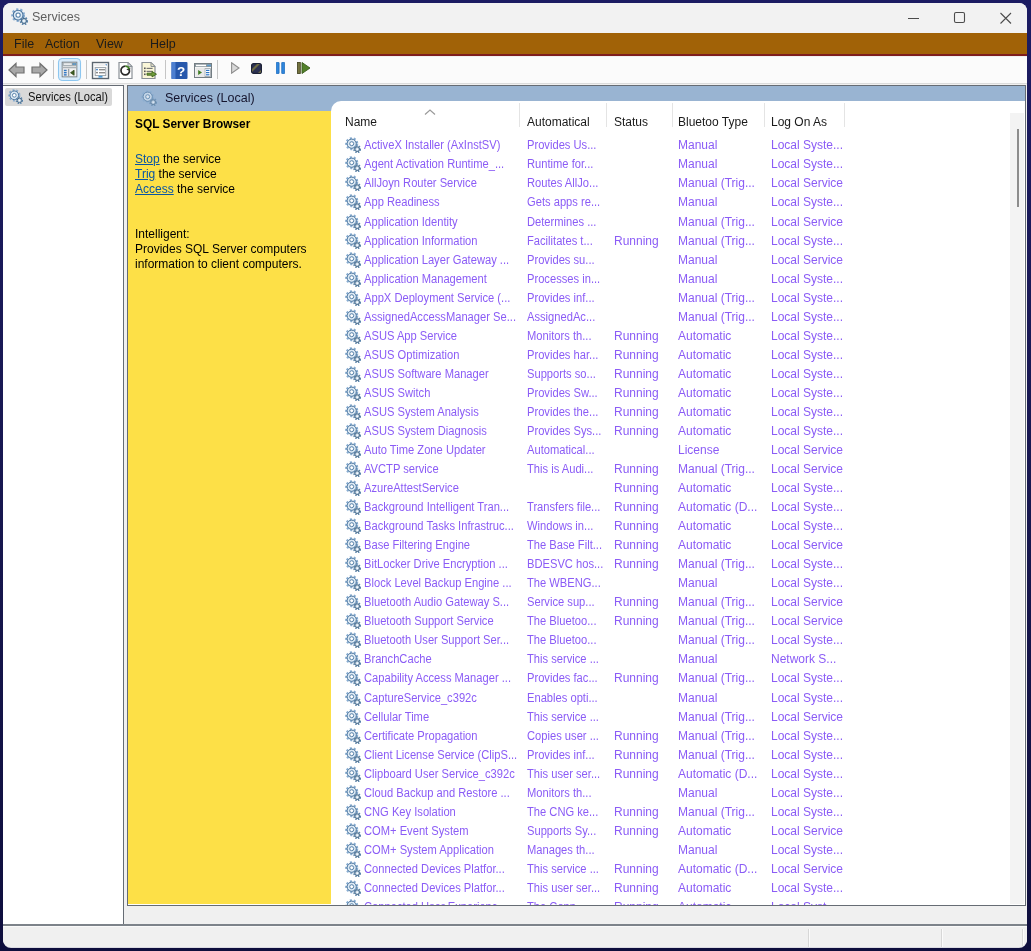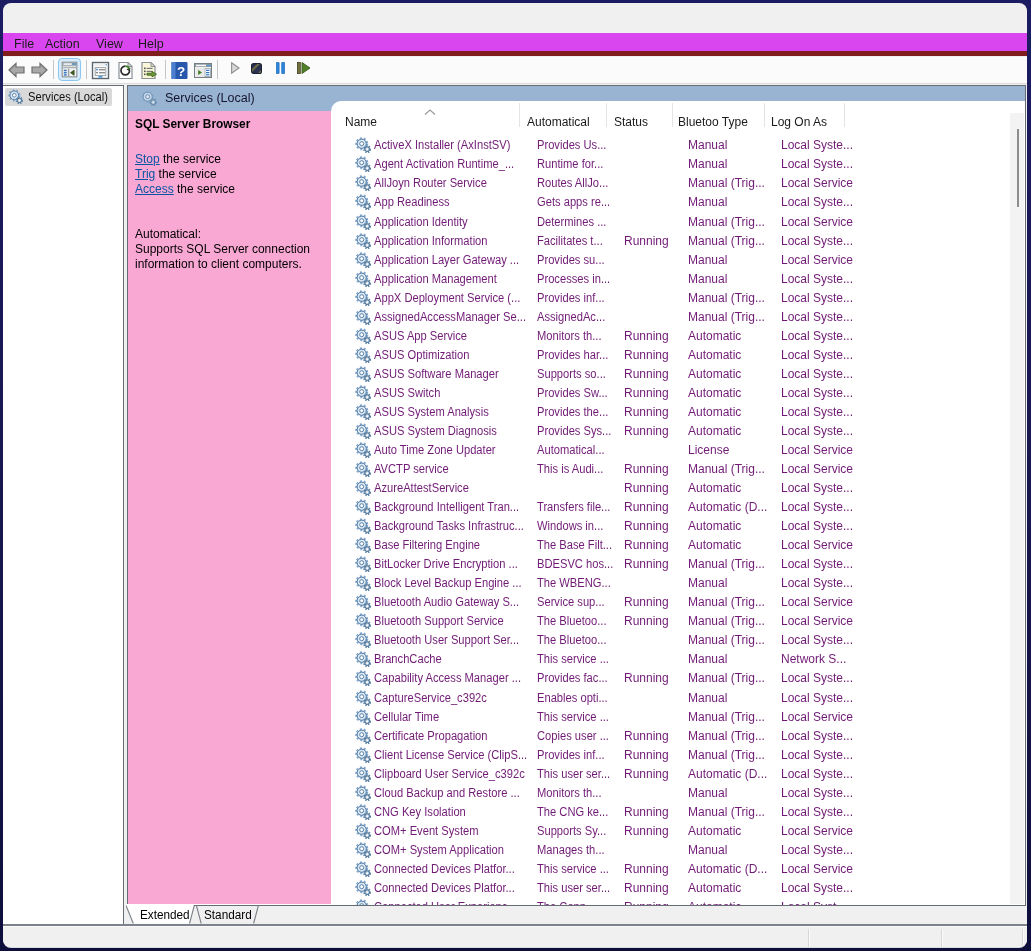--- a/index.html
+++ b/index.html
@@ -4,56 +4,56 @@
 html,body{width:1031px;height:951px;overflow:hidden}
 body{background:linear-gradient(180deg,#1c1c63 0%,#17174f 55%,#0e0e3d 100%);font-family:"Liberation Sans",sans-serif;position:relative}
 #win{position:absolute;left:3px;top:3px;width:1024px;height:944px;background:#f0f0f0;
  border-radius:8px;overflow:hidden;box-shadow:0 1px 0 rgba(255,255,255,.85)}
 
 #title{position:absolute;left:0;top:0;width:100%;height:30px;background:#f2f2f2}
 #title .txt{position:absolute;left:29px;top:7px;font-size:12.5px;color:#606060}
 #title svg.gi{position:absolute;left:8px;top:5px;width:17px;height:17px}
 .cap{position:absolute;top:0;width:14px;height:30px;color:#4c4c4c}
 
-#menu{position:absolute;left:0;top:30px;width:100%;height:23px;background:#d946ef;
- border-bottom:5px solid #7f1d1d;font-size:12.5px;color:#1b1b1b}
+#menu{position:absolute;left:0;top:30px;width:100%;height:23px;background:#a16207;
+ border-bottom:2px solid #7f1d1d;font-size:12.5px;color:#1b1b1b}
 #menu span{position:absolute;top:4px}
 
 #tbar{position:absolute;left:0;top:54px;width:100%;height:27px;background:#fbfbfb;
  border-bottom:1px solid #dcdcdc}
 #tbar svg{position:absolute;top:4px}
 .tsep{position:absolute;top:3px;width:1px;height:19px;background:#c5c5c5}
 
 #tree{position:absolute;left:0;top:82px;width:121px;height:839px;background:#fff;
  border-top:1px solid #666c74;border-right:1px solid #666c74}
 #treesel{position:absolute;left:2px;top:2px;width:107px;height:18px;background:#d9d9d9;border-radius:2px}
 #treesel .txt{position:absolute;left:23px;top:2px;font-size:12px;color:#111;white-space:nowrap;transform:scaleX(.93);transform-origin:0 50%;display:inline-block}
 #treesel svg{position:absolute;left:3px;top:1px;width:15px;height:15px}
 #rp{position:absolute;left:124px;top:82px;width:899px;height:821px;background:#fff;
  border:1px solid #666c74}
 #banner{position:absolute;left:0;top:0;width:897px;height:25px;background:#99b4d2}
 #banner .txt{position:absolute;left:37px;top:5px;font-size:12.5px;color:#15152e}
 #banner svg{position:absolute;left:13px;top:4px;width:16px;height:16px;opacity:.65}
 
-#ext{position:absolute;left:0;top:25px;width:208px;height:793px;background:#f9a8d4}
+#ext{position:absolute;left:0;top:25px;width:208px;height:793px;background:#fde047}
 #ext .h{position:absolute;left:7px;top:5px;font-size:13.5px;font-weight:bold;color:#000;transform:scaleX(.88);transform-origin:0 50%;white-space:nowrap}
 #ext .lk{font-size:12px;color:#0a55a3;text-decoration:underline}
 #ext .ln{position:absolute;left:7px;font-size:12px;color:#000}
 
 #card{position:absolute;left:203px;top:15px;width:694px;height:804px;background:#fff;
  border-top-left-radius:10px}
 
 #sbar{position:absolute;left:882px;top:27px;width:14px;height:791px;background:#f3f3f3}
 #sthumb{position:absolute;left:6.5px;top:16px;width:2.5px;height:78px;background:#8d8d8d}
 
 #lay{position:absolute;left:0;top:0;width:1031px;height:951px;pointer-events:none}
 .hcell{position:absolute;top:115px;font-size:12px;color:#1a1a1a}
 .hsep{position:absolute;top:103px;width:1px;height:24px;background:#e4e4e4}
 #listclip{position:absolute;left:336px;top:112px;width:672px;height:792.5px;overflow:hidden}
-.row{position:absolute;left:10px;width:672px;height:19px;font-size:12px;color:#701a75}
+.row{position:absolute;left:0;width:672px;height:19px;font-size:12px;color:#8b5cf6}
 .row span{position:absolute;top:2.5px;white-space:nowrap}
 .row svg.gi{position:absolute;left:9px;top:1.5px;width:16px;height:16px}
 .cn{left:28px;transform:scaleX(.93);transform-origin:0 50%}.cd{left:191px;transform:scaleX(.93);transform-origin:0 50%}.cs{left:278px}.ct{left:342px}.cl{left:435px}
 
 #tabs{position:absolute;left:123px;top:903px;width:902px;height:19px;background:#f0f0f0}
 
 #status{position:absolute;left:0;top:923px;width:1024px;height:21px;background:#f0f0f0;border-top:1px solid #fafafa}
 .ssep{position:absolute;top:2px;width:1px;height:18px;background:#d7d7d7;box-shadow:1px 0 0 #fbfbfb}
 #bottomline{position:absolute;left:0;top:920.5px;width:1024px;height:2px;background:#7d838a}
 </style></head><body>
@@ -64,25 +64,40 @@
  <circle cx="6.7" cy="6.7" r="4.6" fill="#dcE9f4" stroke="#47729c" stroke-width="1"></circle>
  <circle cx="6.7" cy="6.7" r="2" fill="#fff" stroke="#5580a8" stroke-width="1"></circle>
  <circle cx="12.2" cy="12.2" r="3.2" fill="none" stroke="#5b86ae" stroke-width="1.7" stroke-dasharray="1.4 1.3"></circle>
  <circle cx="12.2" cy="12.2" r="2.4" fill="#b9cfe2" stroke="#3f6280" stroke-width=".9"></circle>
  <circle cx="12.2" cy="12.2" r=".9" fill="#fff"></circle>
 </symbol>
 </defs>
   </svg>
 
 <div id="win">
+ <div id="title">
+  <svg class="gi" viewBox="0 0 16 16">
+        <use href="#gear"></use>
+      </svg>
+  <span class="txt">Services</span>
+  <svg class="cap" style="left:904px" width="14" height="30" viewBox="0 0 14 30">
+        <line x1="1" y1="15.5" x2="12" y2="15.5" stroke="#4c4c4c" stroke-width="1.1"></line>
+      </svg>
+  <svg class="cap" style="left:950px" width="14" height="30" viewBox="0 0 14 30">
+        <rect x="1.5" y="9.5" width="10" height="10" rx="1.5" fill="none" stroke="#4c4c4c" stroke-width="1.1"></rect>
+      </svg>
+  <svg class="cap" style="left:996px" width="14" height="30" viewBox="0 0 14 30">
+        <path d="M1.5 10 L12 20.5 M12 10 L1.5 20.5" stroke="#4c4c4c" stroke-width="1.1"></path>
+      </svg>
+ </div>
  <div id="menu">
   <span style="left:11px">File</span>
       <span style="left:42px">Action</span>
   <span style="left:93px">View</span>
-      <span style="left:135px">Help</span>
+      <span style="left:147px">Help</span>
  </div>
  <div id="tbar">
   <svg style="left:5px" width="18" height="18" viewBox="0 0 18 18">
         <path d="M1 9 L8 2.5 V6 H16 V12 H8 V15.5 Z" fill="#a8a8a8" stroke="#707070" stroke-width="1.2"></path>
       </svg>
   <svg style="left:27px" width="18" height="18" viewBox="0 0 18 18">
         <path d="M17 9 L10 2.5 V6 H2 V12 H10 V15.5 Z" fill="#a8a8a8" stroke="#707070" stroke-width="1.2"></path>
       </svg>
   <div class="tsep" style="left:50px"></div>
   <svg style="left:54px;top:1px" width="25" height="23" viewBox="0 0 25 25">
@@ -188,39 +203,30 @@
    <svg viewBox="0 0 16 16">
           <use href="#gear"></use>
         </svg>
    <span class="txt">Services (Local)</span>
   </div>
   <div id="ext">
    <div class="h">SQL Server Browser</div>
    <div class="ln" style="top:41px"><span class="lk">Stop</span> the service</div>
    <div class="ln" style="top:56px"><span class="lk">Trig</span> the service</div>
    <div class="ln" style="top:71px"><span class="lk">Access</span> the service</div>
-   <div class="ln" style="top:116px">Automatical:</div>
-   <div class="ln" style="top:131px">Supports SQL Server connection</div>
+   <div class="ln" style="top:116px">Intelligent:</div>
+   <div class="ln" style="top:131px">Provides SQL Server computers</div>
    <div class="ln" style="top:146px">information to client computers.</div>
   </div>
   <div id="card"></div>
   <div id="sbar">
         <div id="sthumb"></div>
       </div>
  </div>
 
- <div id="tabs">
-  <svg style="position:absolute;left:0;top:-2px" width="902" height="22" viewBox="0 0 902 22">
-   <path d="M0 0 L7.3 19.5 H63.5 L68.3 0 Z" fill="#fff"></path>
-   <path d="M0 1.5 L7.3 19.5 M63.5 19.5 L68.3 1.5" fill="none" stroke="#7d838a" stroke-width="1.1"></path>
-   <path d="M70.4 1.5 L75.2 19.5 M127.6 19.5 L132.4 1.5" fill="none" stroke="#7d838a" stroke-width="1.1"></path>
-  </svg>
-  <span style="position:absolute;left:14px;top:1.5px;font-size:12.5px;transform:scaleX(.94);transform-origin:0 50%;display:inline-block">Extended</span>
-  <span style="position:absolute;left:78px;top:1.5px;font-size:12.5px;transform:scaleX(.94);transform-origin:0 50%;display:inline-block">Standard</span>
- </div>
  <div id="bottomline"></div>
  <div id="status">
   <div class="ssep" style="left:805px"></div>
   <div class="ssep" style="left:938px"></div>
   <div class="ssep" style="left:1019px"></div>
  </div>
 </div>
 
 <div id="lay">
 

